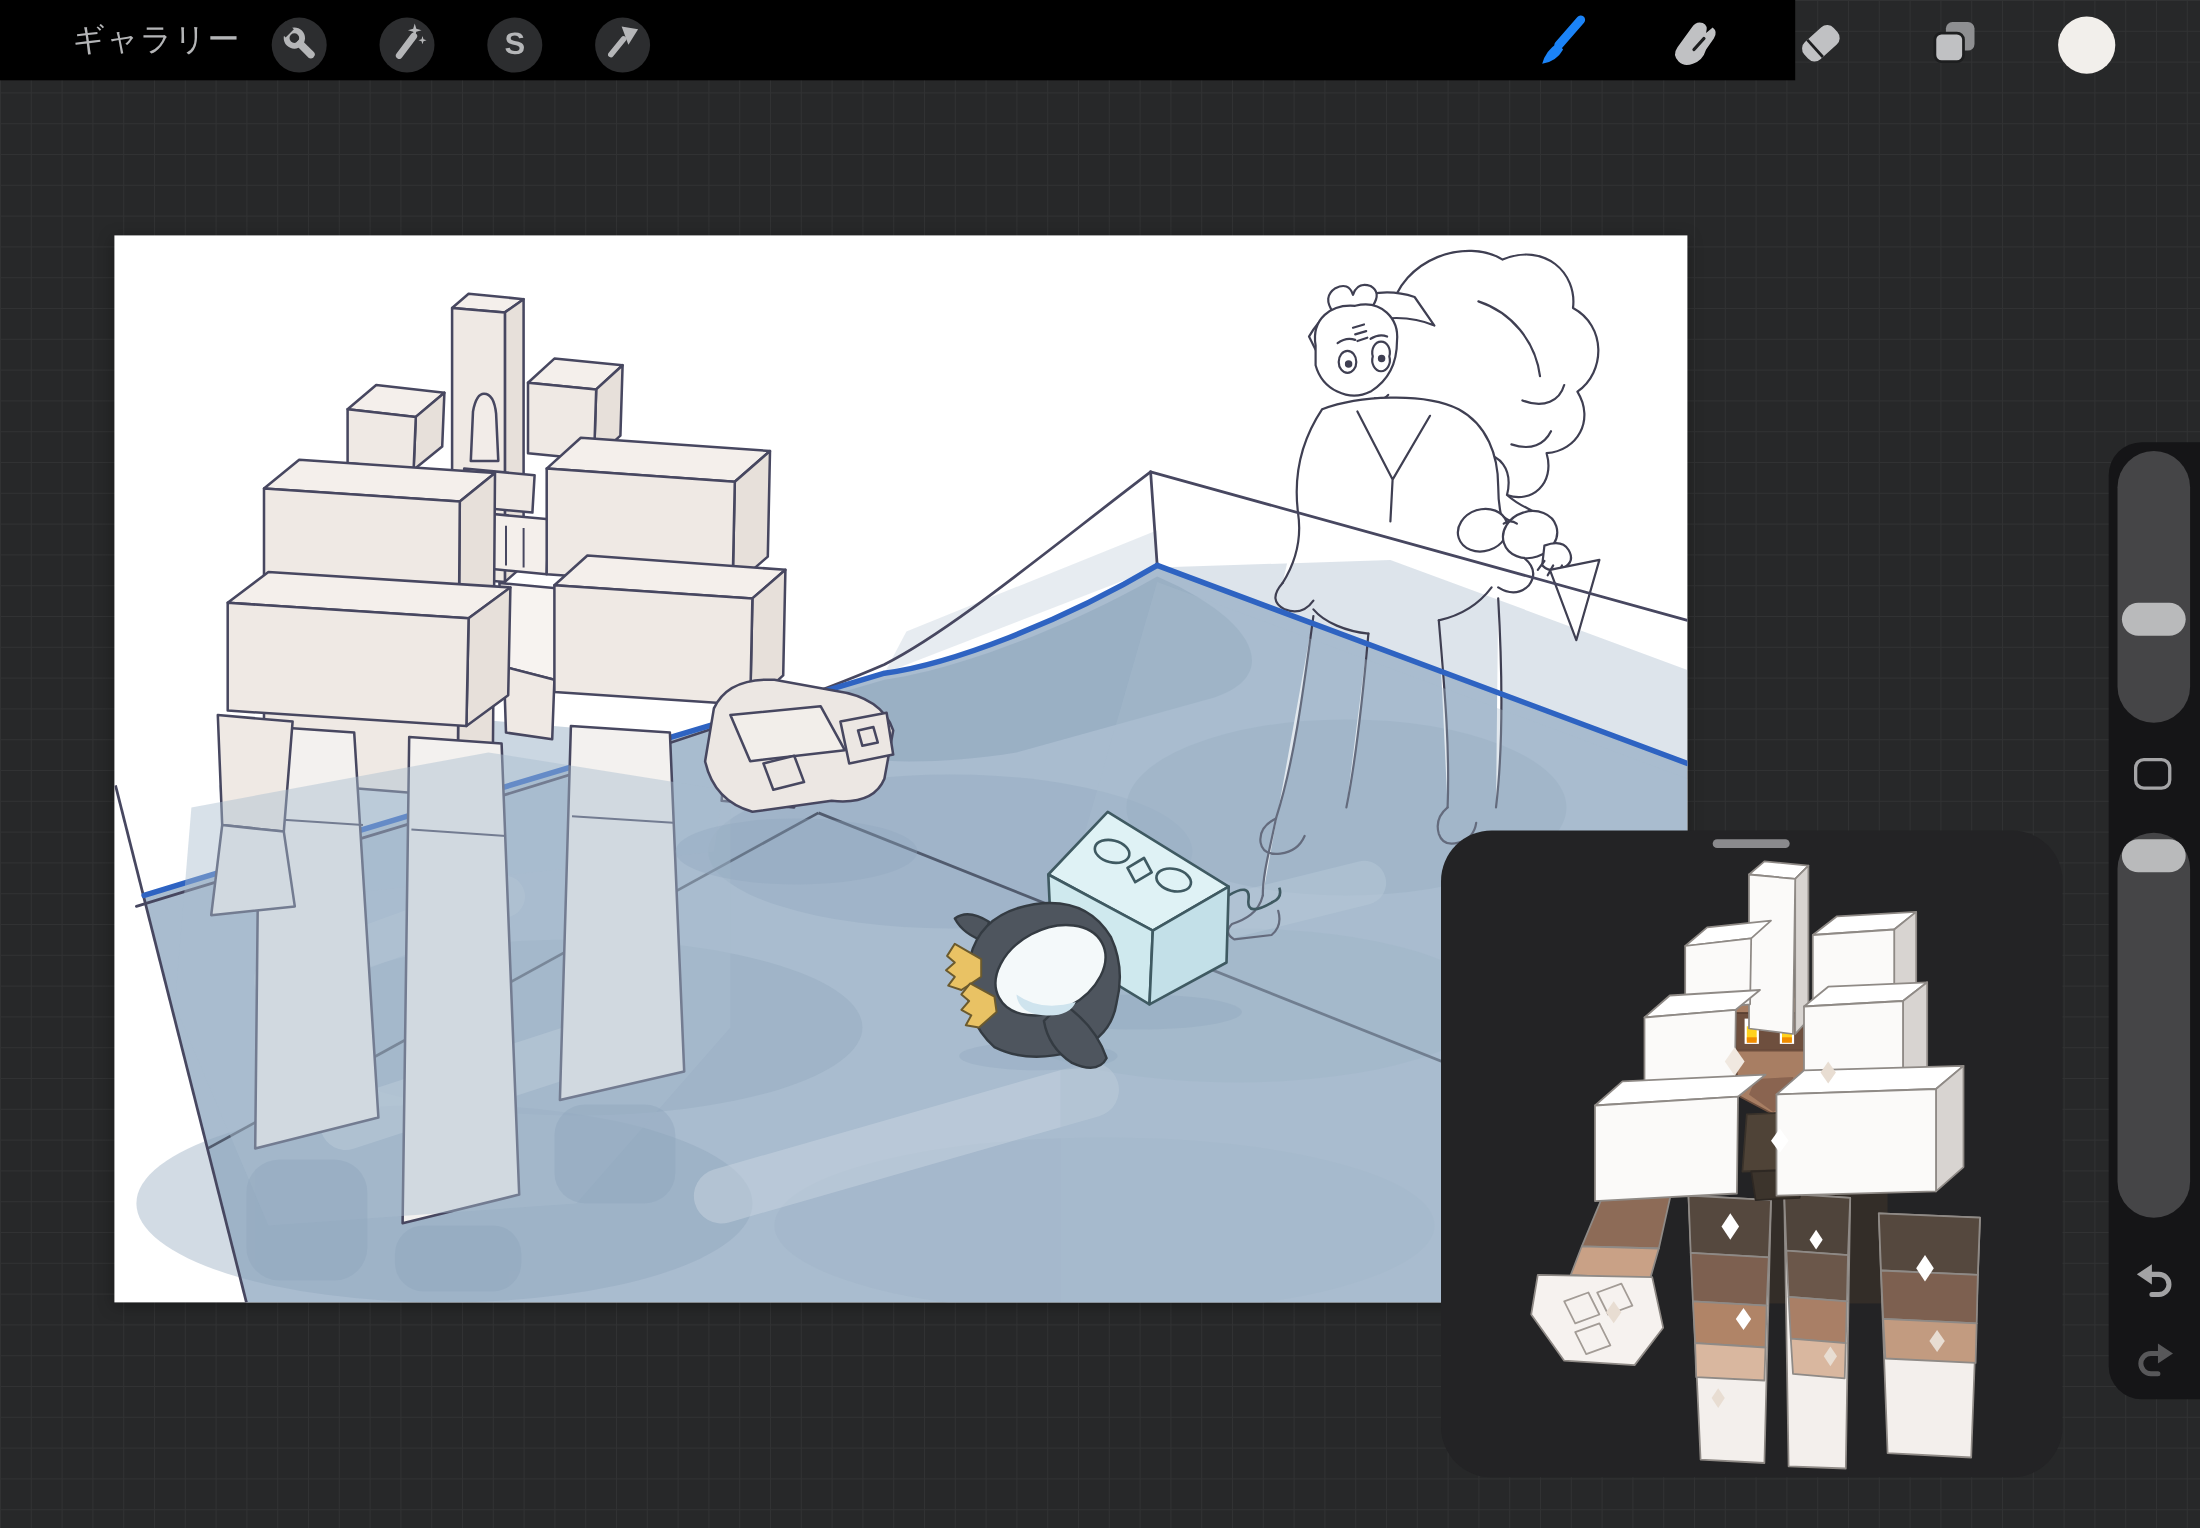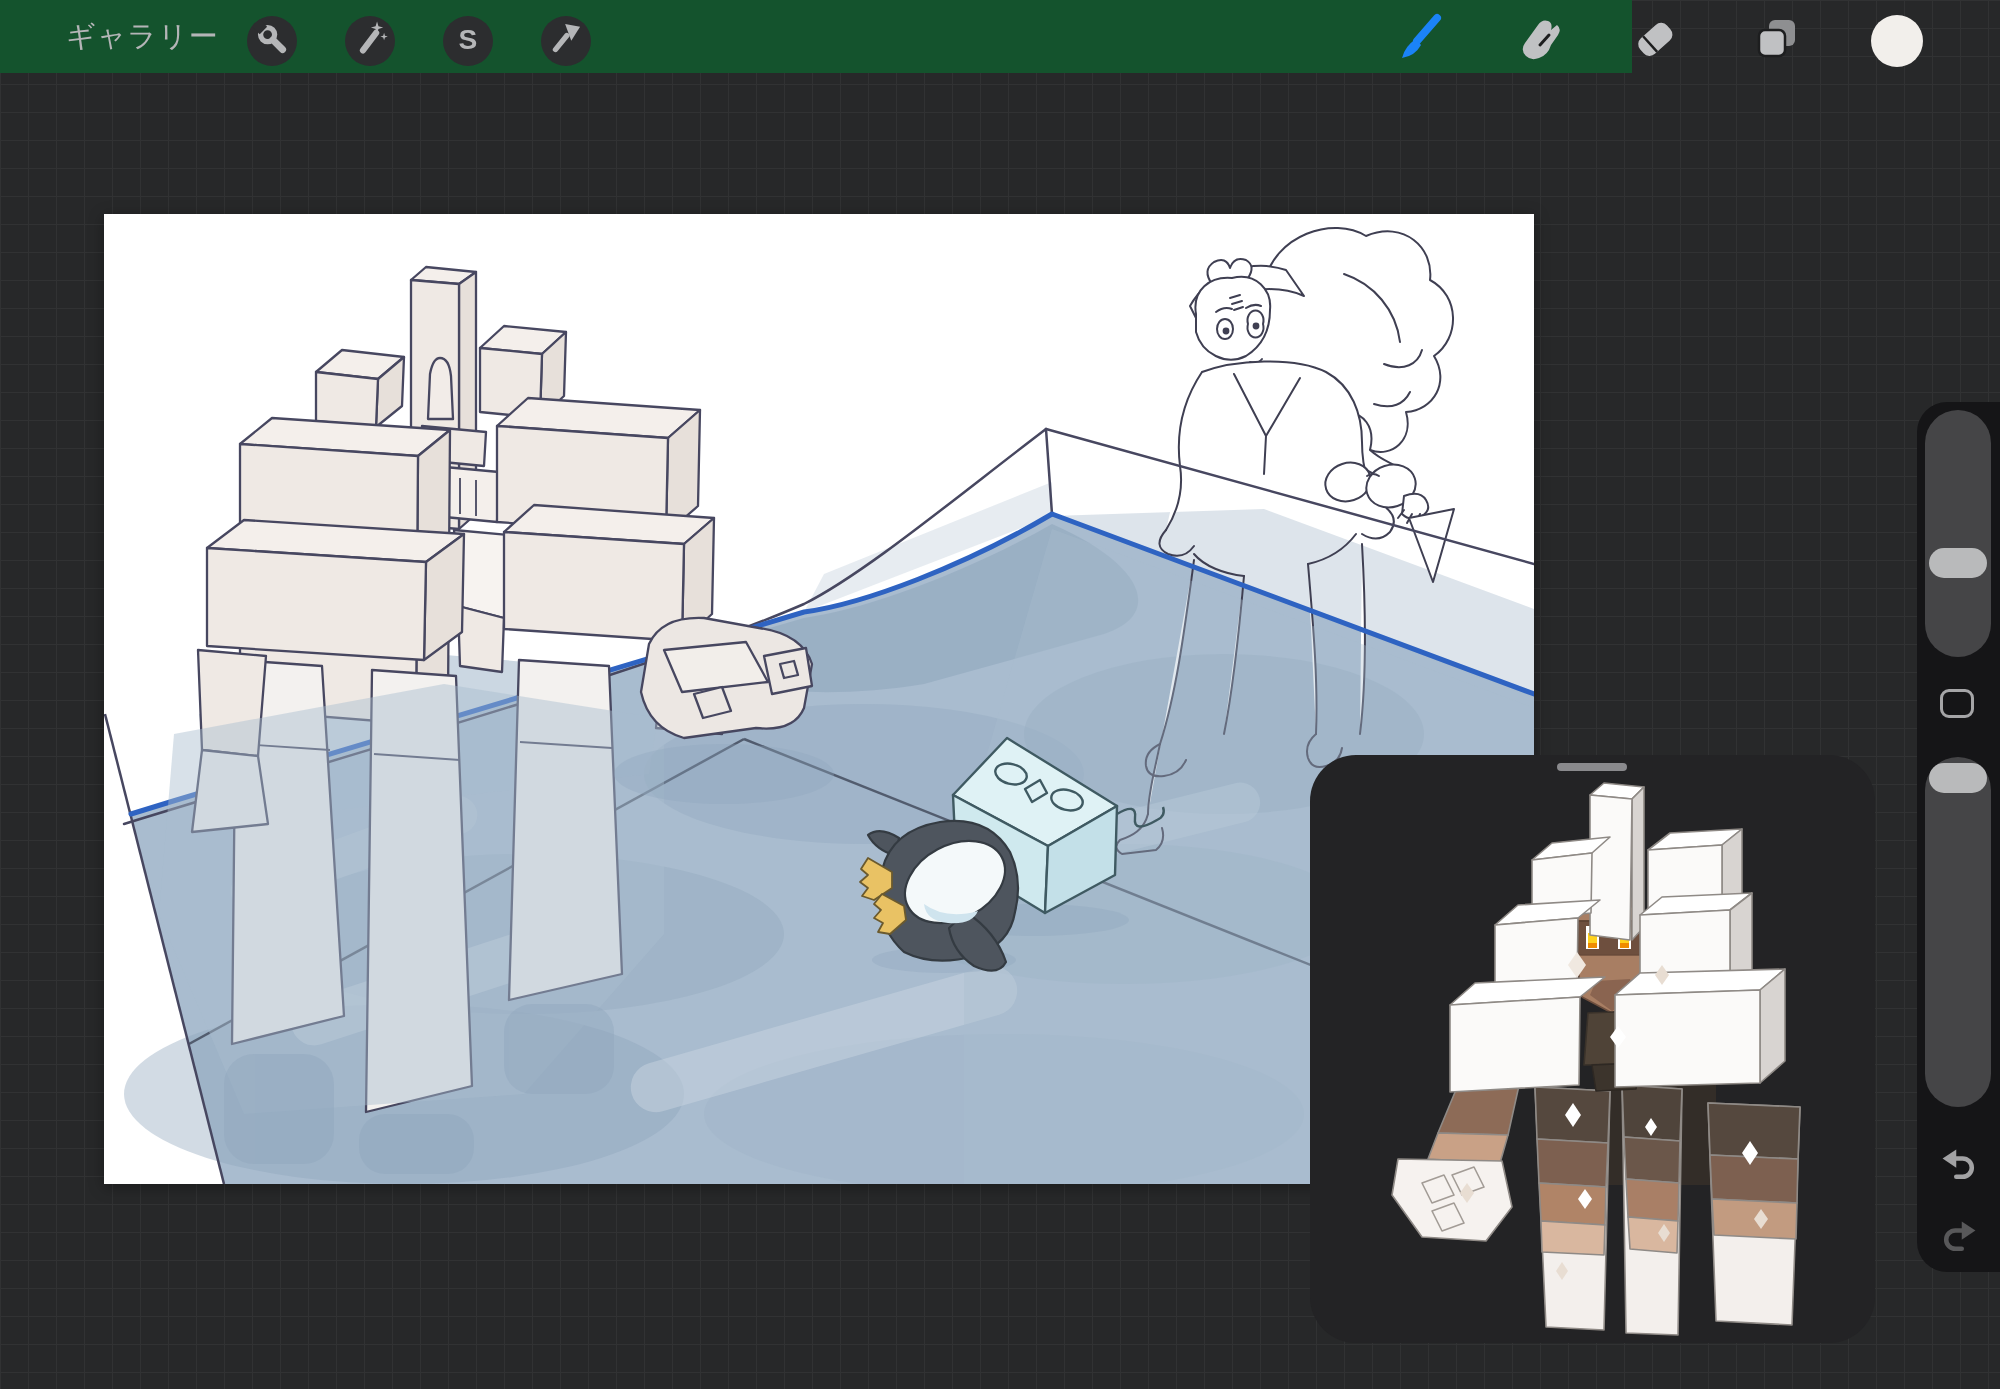--- a/index.html
+++ b/index.html
@@ -5,21 +5,21 @@
   html,body{margin:0;padding:0;}
   body{
     width:2000px;height:1389px;position:relative;overflow:hidden;
     background-color:#272829;
     background-image:linear-gradient(#313233 1px, transparent 1px),
                      linear-gradient(90deg,#313233 1px, transparent 1px);
     background-size:28px 28px;
     font-family:"Liberation Sans", sans-serif;
   }
   
-  .topbar{position:absolute;left:0;top:0;width:1632px;height:73px;background:#14532d;z-index:7;}
+  .topbar{position:absolute;left:0;top:0;width:1632px;height:73px;background:#000000;z-index:7;}
   .gallery-label{position:absolute;left:66px;top:0;height:73px;line-height:73px;
     font-size:29px;color:#b4b5b7;letter-spacing:1px;}
   .tool-circle{position:absolute;top:16px;width:50px;height:50px;border-radius:50%;
     background:#2c2d2f;display:flex;align-items:center;justify-content:center;}
   .right-tool{position:absolute;top:14px;width:54px;height:54px;display:flex;align-items:center;justify-content:center;}
   .color-swatch{position:absolute;top:15px;width:52px;height:52px;border-radius:50%;background:#f2efeb;}
   
   .canvas-wrap{position:absolute;left:104px;top:214px;width:1430px;height:970px;background:#ffffff;
     box-shadow:0 3px 14px rgba(0,0,0,.35);z-index:2;}
   .canvas-wrap svg{display:block;}

